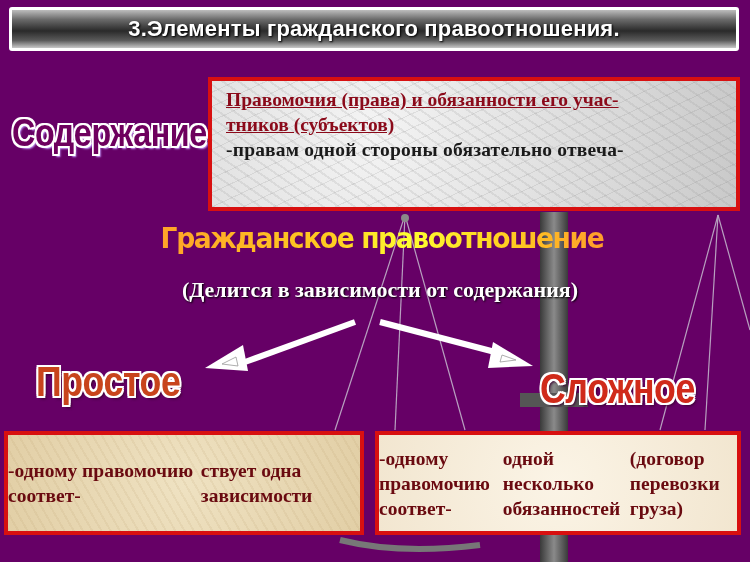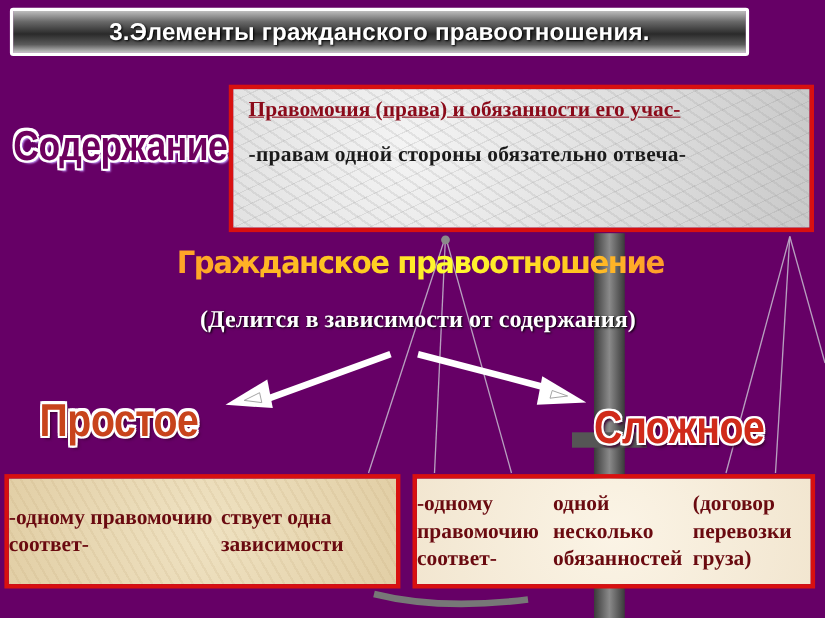--- a/index.html
+++ b/index.html
@@ -1,19 +1,19 @@
 <!DOCTYPE html>
 <html><head>
 <meta charset="utf-8">
 <style>
   html, body { margin:0; padding:0; }
   body { width:750px; height:562px; background:#660066; position:relative; overflow:hidden; font-family:"Liberation Sans", sans-serif; }
   .bg-scales { position:absolute; left:0; top:0; width:750px; height:562px; }
   .title-bar {
-    position:absolute; left:9px; top:7px; width:672px; height:44px;
+    position:absolute; left:9px; top:7px; width:730px; height:44px;
     border:3px solid #ffffff; border-radius:3px; box-sizing:border-box;
     background:linear-gradient(to bottom, #bdbdbd 0%, #6a6a6a 25%, #2a2a2a 55%, #5a5a5a 80%, #c8c8c8 100%);
     display:flex; align-items:center; justify-content:center;
   }
   .title-text { color:#ffffff; font-family:"Liberation Sans", sans-serif; font-weight:bold; font-size:22px; text-shadow:1px 1px 2px #000; letter-spacing:0.2px; }
   .outlined {
     position:absolute; font-family:"Liberation Sans", sans-serif; font-weight:bold;
     color:#ffffff; letter-spacing:-0.5px;
     transform:scaleX(0.85); transform-origin:left center;
   }
@@ -31,21 +31,21 @@
     position:absolute; left:208px; top:77px; width:532px; height:134px; box-sizing:border-box;
     border:4px solid #d81010;
     background:
       repeating-linear-gradient(35deg, rgba(150,150,150,0.18) 0 2px, transparent 2px 9px),
       repeating-linear-gradient(-25deg, rgba(120,120,120,0.15) 0 1px, transparent 1px 13px),
       radial-gradient(circle at 30% 40%, #f4f4f4, #d8d8d8 70%, #c9c9c9);
     padding:6px 10px 4px 14px;
     font-family:"Liberation Serif", serif; font-weight:bold; font-size:19.5px; line-height:25px;
   }
   .marble-head { color:#8b0a1a; text-decoration:underline; display:block; }
-  .marble-body { color:#1a1a1a; display:block; letter-spacing:0.2px;margin-top:16px; }
+  .marble-body { color:#1a1a1a; display:block; letter-spacing:0.2px; }
   .main-heading {
     position:absolute; left:112px; top:222px; width:540px; text-align:center;
     font-family:"DejaVu Sans", sans-serif; font-weight:900; font-size:28px; letter-spacing:-1.5px;
     background:linear-gradient(to right, #ff9a2a 0%, #ffcc20 40%, #ffff30 55%, #ffcc20 75%, #ff8a30 100%);
     -webkit-background-clip:text; background-clip:text; color:transparent;
     transform:scaleX(0.95);
   }
   .subtitle {
     position:absolute; left:140px; top:277px; width:480px; text-align:center;
     font-family:"Liberation Serif", serif; font-weight:bold; font-size:22px; color:#ffffff;
@@ -92,20 +92,21 @@
 </svg>
 
 <div class="title-bar">
   <span class="title-text">3.Элементы гражданского правоотношения.</span>
 </div>
 
 <div class="outlined label-content">Содержание</div>
 
 <div class="marble-box">
   <span class="marble-head">Правомочия (права) и обязанности его учас-</span>
+  <span class="marble-head" style="display:inline-block;">тников (субъектов)</span>
   <span class="marble-body">-правам одной стороны обязательно отвеча-</span>
 </div>
 
 <div class="main-heading">Гражданское правоотношение</div>
 
 <div class="subtitle">(Делится в зависимости от содержания)</div>
 
 <svg class="arrow" viewBox="0 0 750 562">
   <g>
     <line x1="355" y1="322" x2="245" y2="362" stroke="#ffffff" stroke-width="6"></line>

